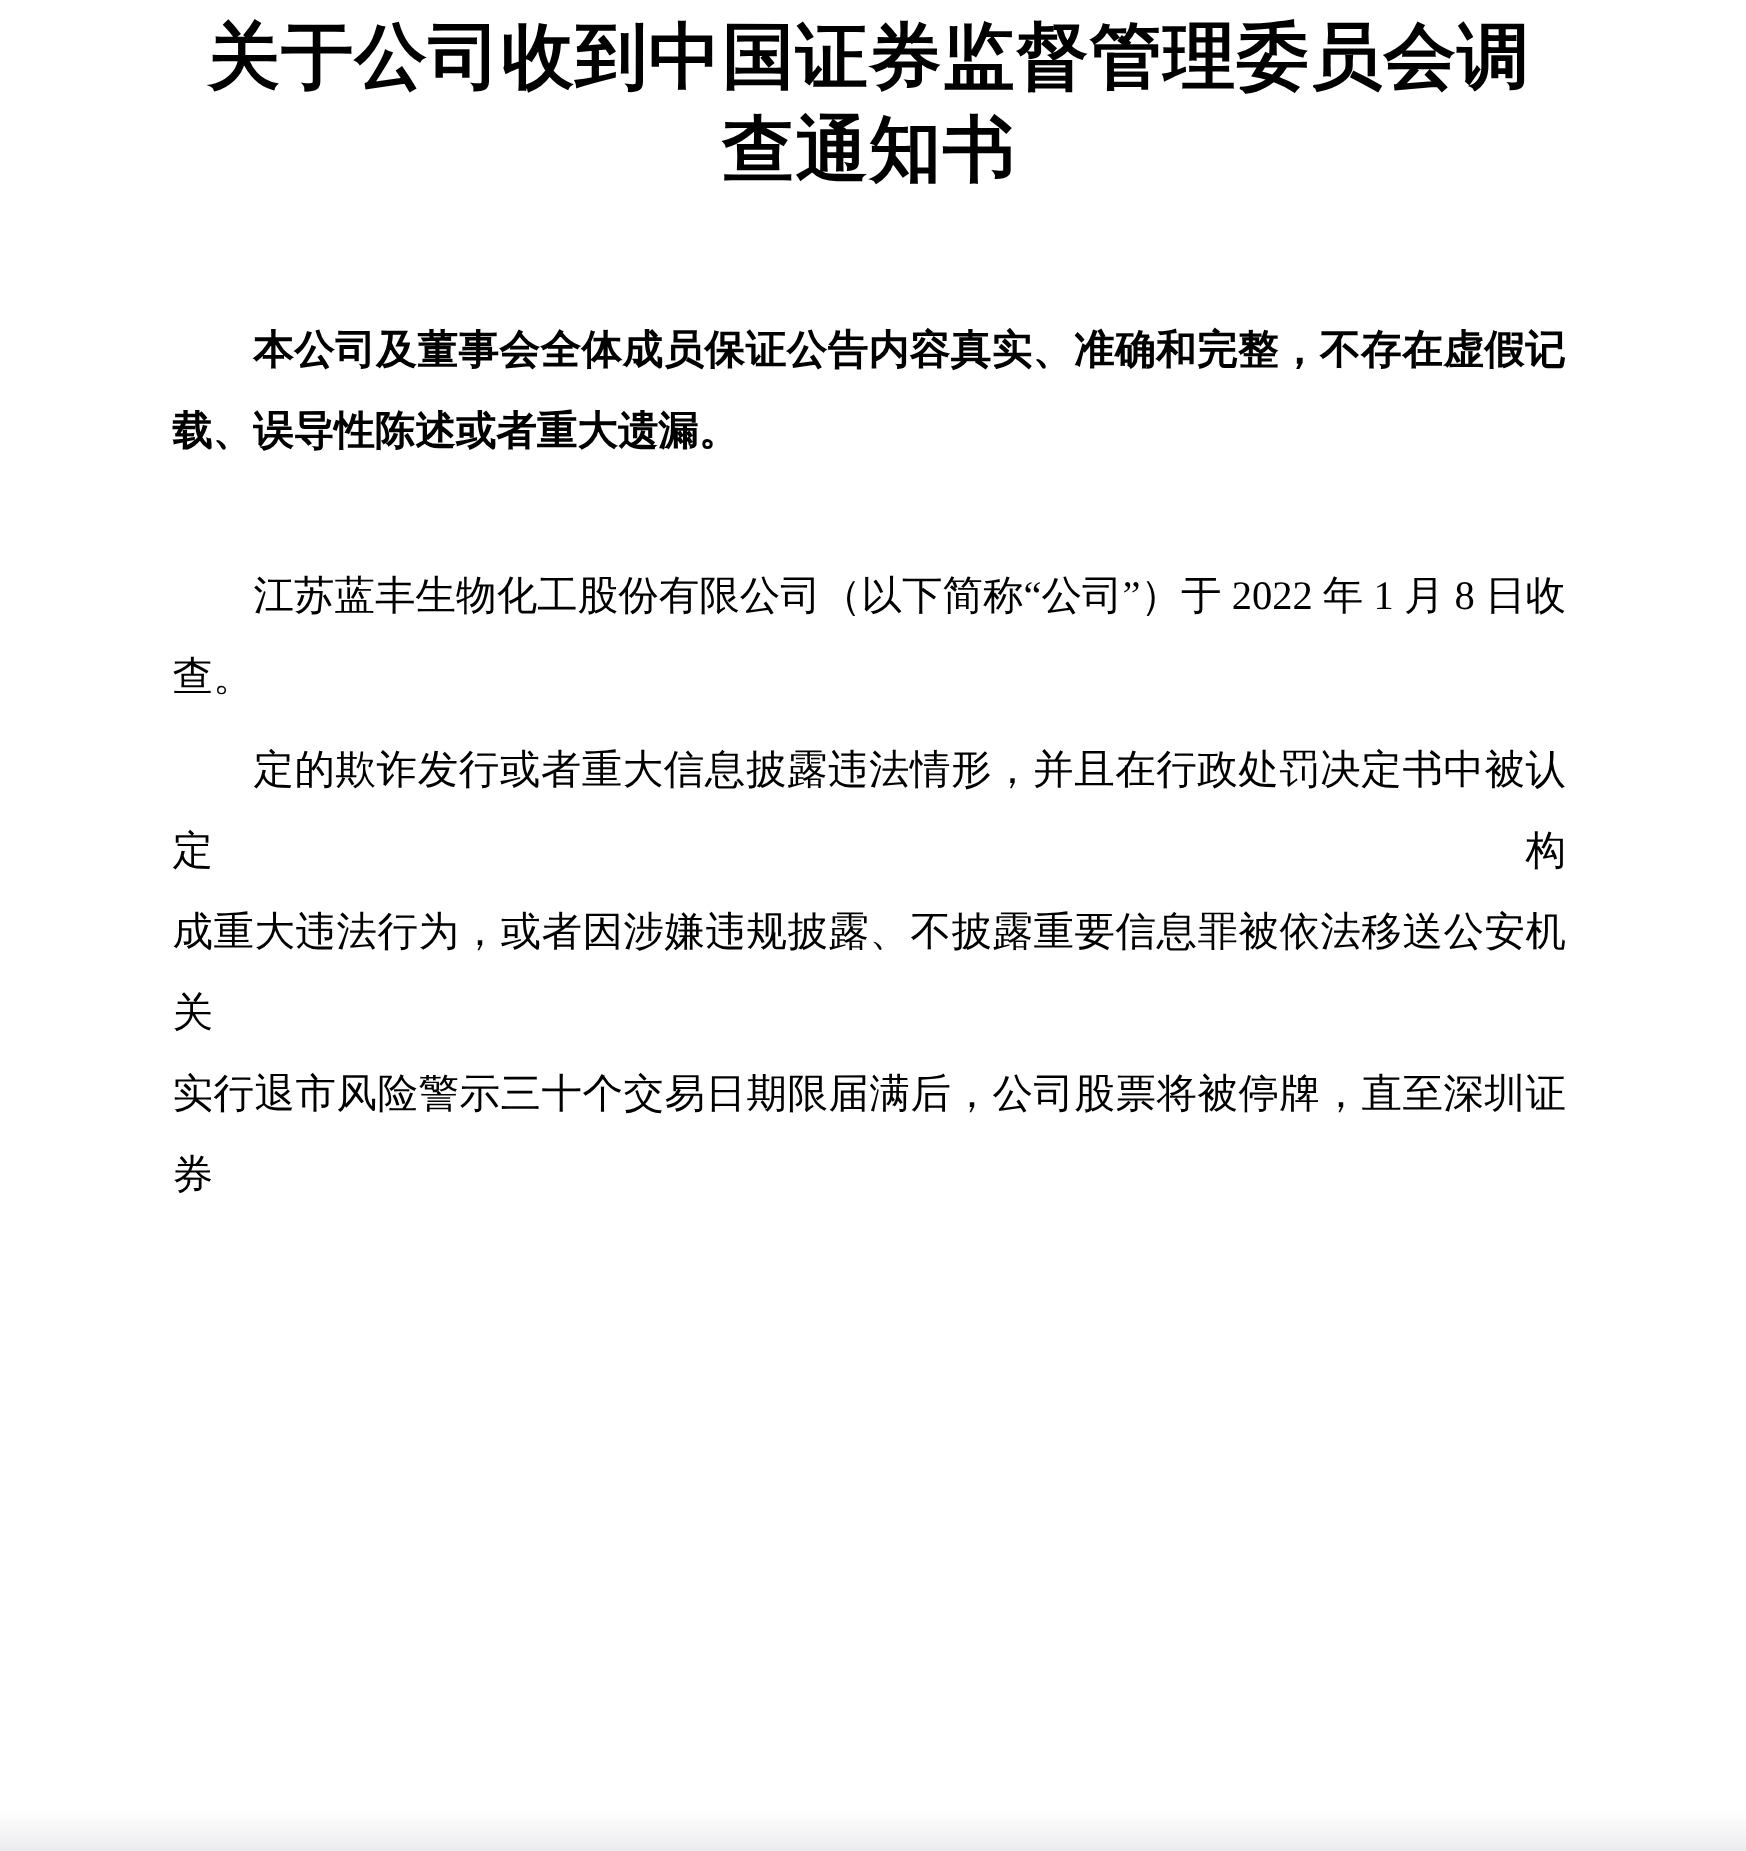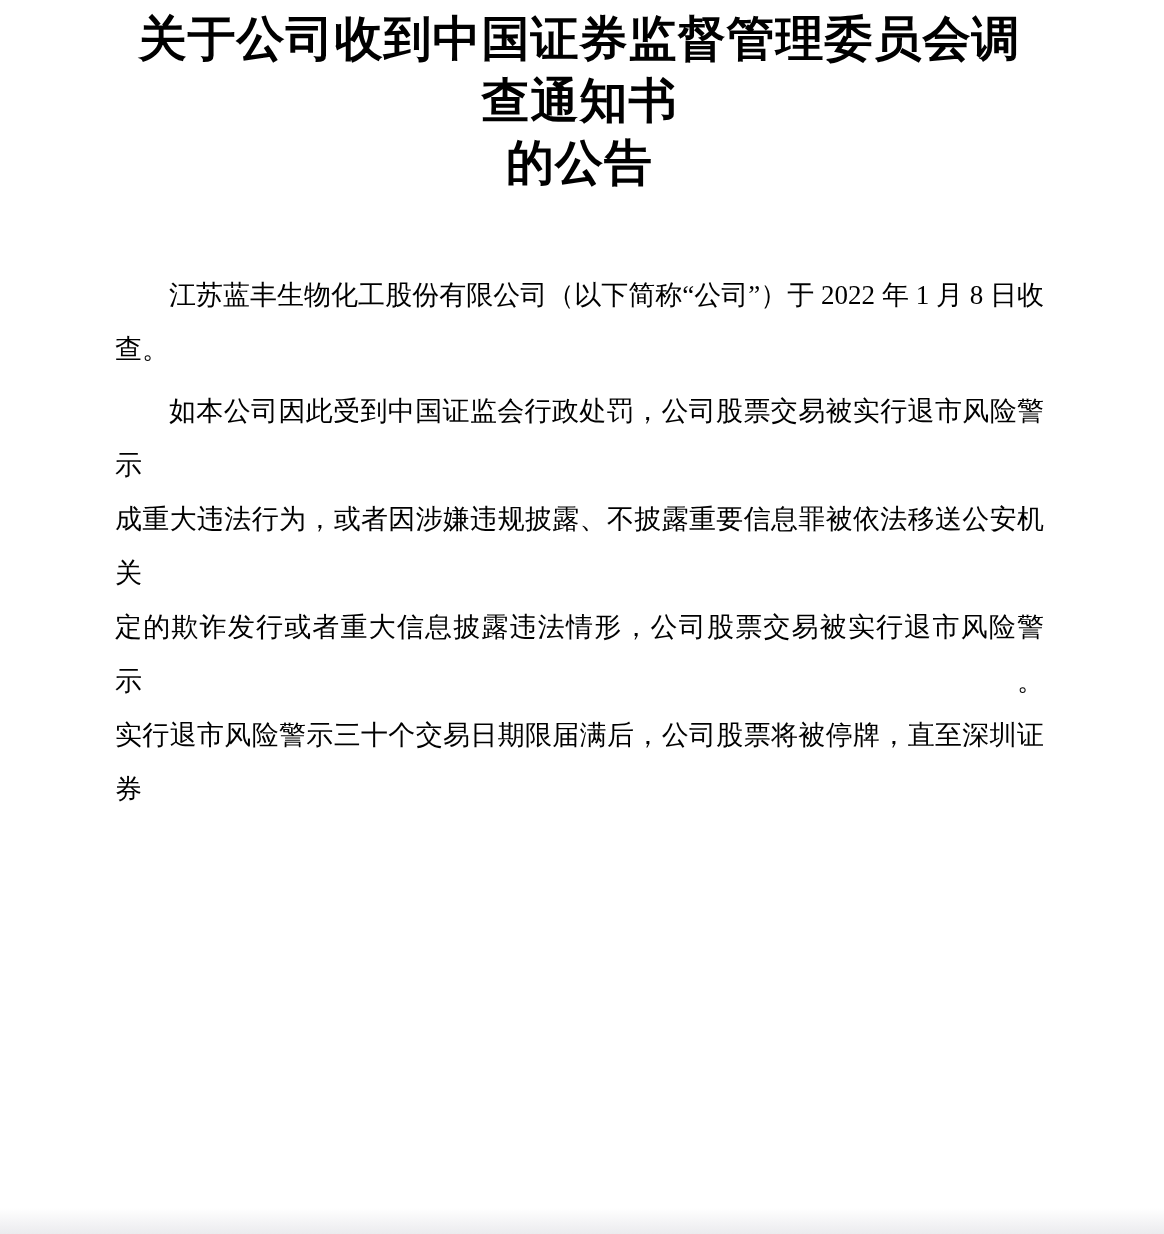--- a/index.html
+++ b/index.html
@@ -60,29 +60,31 @@
     background: linear-gradient(180deg, rgba(237,237,240,0) 0%, #ebebee 100%);
     pointer-events: none;
   }
 </style>
 </head>
 <body>
 
 <div class="page">
   <h1 class="title">
     <span class="title-line">关于公司收到中国证券监督管理委员会调查通知书</span>
-    <span class="title-line">的公告</span>
   </h1>
   <div id="paragraphs">
+      <div class="para bold">
+        <div class="line first">本公司及董事会全体成员保证公告内容真实、准确和完整，不存在虚假记</div>
+        <div class="line last">载、误导性陈述或者重大遗漏。</div>
+      </div>
       <div class="para">
         <div class="line first">江苏蓝丰生物化工股份有限公司（以下简称“公司”）于 2022 年 1 月 8 日收</div>
         <div class="line last">查。</div>
       </div>
       <div class="para">
-        <div class="line first">如本公司因此受到中国证监会行政处罚，公司股票交易被实行退市风险警示</div>
+        <div class="line first">定的欺诈发行或者重大信息披露违法情形，并且在行政处罚决定书中被认定构</div>
         <div class="line">成重大违法行为，或者因涉嫌违规披露、不披露重要信息罪被依法移送公安机关</div>
-        <div class="line">定的欺诈发行或者重大信息披露违法情形，公司股票交易被实行退市风险警示。</div>
         <div class="line">实行退市风险警示三十个交易日期限届满后，公司股票将被停牌，直至深圳证券</div>
       </div>
     </div>
 </div>
 
 <div class="bottom-fade"></div>
 
 </body></html>

